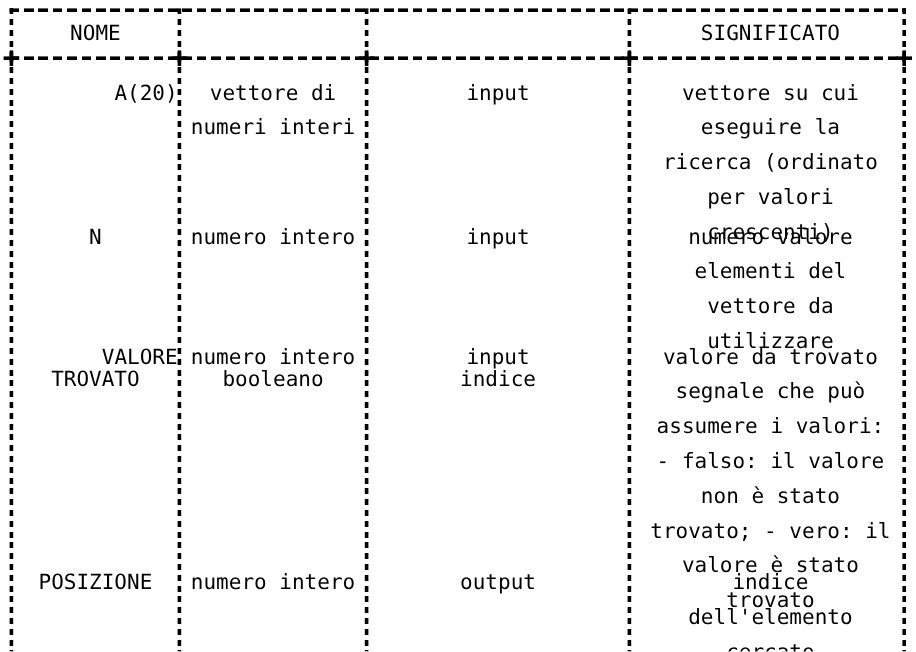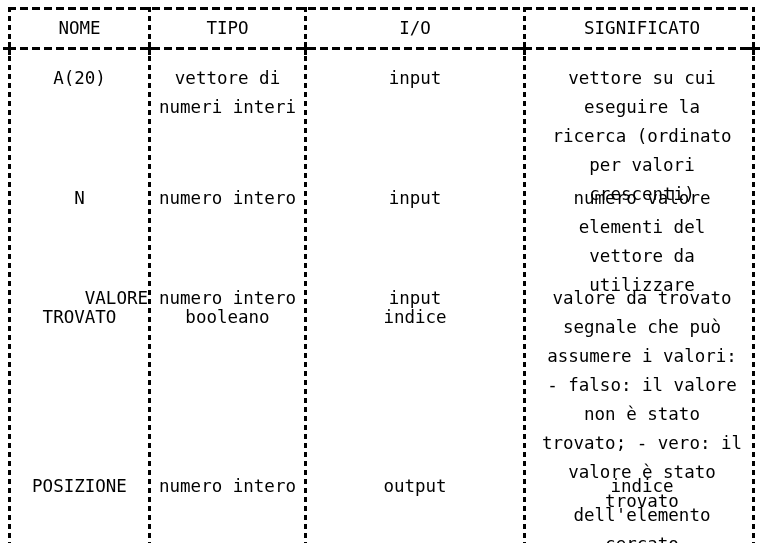--- a/index.html
+++ b/index.html
@@ -109,25 +109,23 @@
   <div class="plus-h" style="left:143px; top:47px;"></div>
   <div class="plus-v" style="left:148px; top:42px;"></div>
   <div class="plus-h" style="left:299px; top:47px;"></div>
   <div class="plus-v" style="left:304px; top:42px;"></div>
   <div class="plus-h" style="left:518px; top:47px;"></div>
   <div class="plus-v" style="left:523px; top:42px;"></div>
   <div class="plus-h" style="left:747px; top:47px;"></div>
   <div class="plus-v" style="left:752px; top:42px;"></div>
 
   <div class="cell center hdr col-nome" style="top:14px;">NOME</div>
-  <div class="cell center hdr col-tipo" style="top:14px;">TIPO</div>
-  <div class="cell center hdr col-io" style="top:14px;">I/O</div>
   <div class="cell center hdr col-sig" style="top:14px;text-align:center;">SIGNIFICATO</div>
 
-  <div class="cell center col-nome" style="top:64px;">A(20)</div>
+  <div class="cell center col-nome" style="top:64px;text-align:right;">A(20)</div>
   <div class="cell center col-tipo" style="top:64px;">vettore di
 numeri interi</div>
   <div class="cell center col-io" style="top:64px;">input</div>
   <div class="cell left col-sig" style="top:64px;">vettore su cui
 eseguire la
 ricerca (ordinato
 per valori
 crescenti)</div>
 
   <div class="cell center col-nome" style="top:184px;">N</div>

